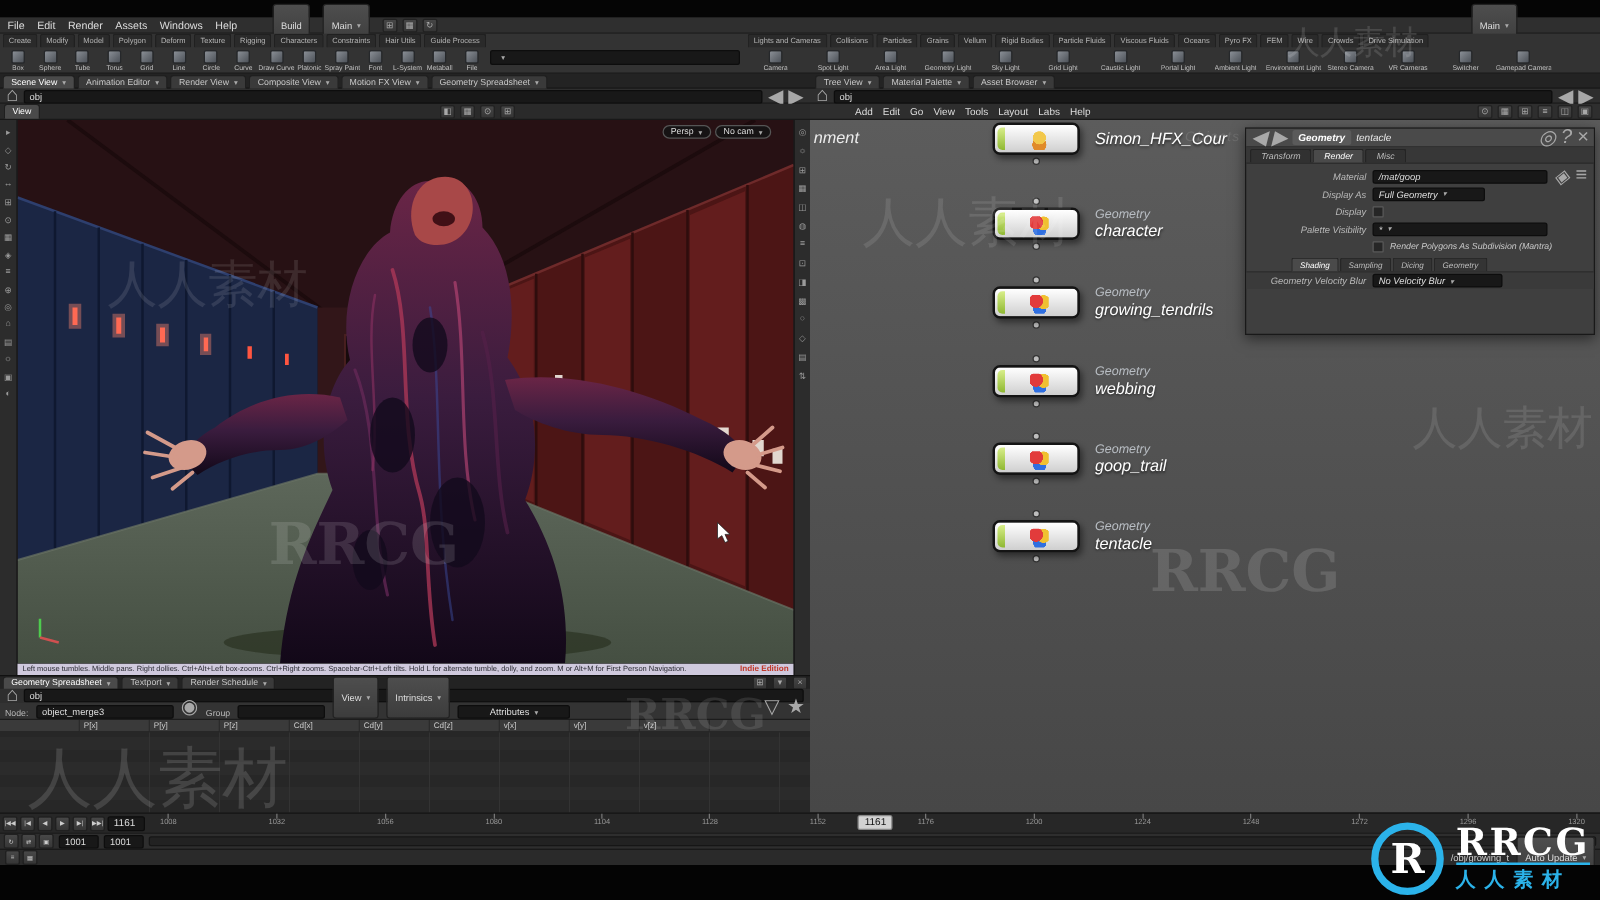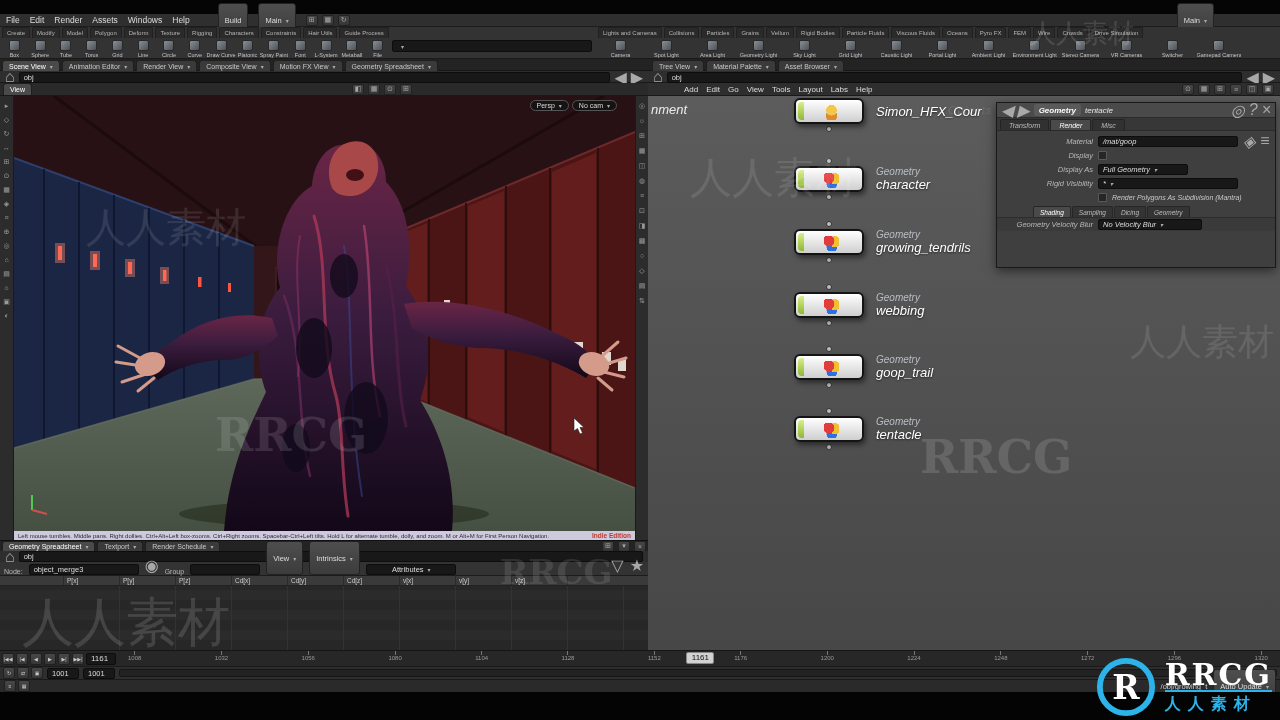--- a/index.html
+++ b/index.html
@@ -777,31 +777,31 @@
         </div>
       <div class="prow" style="margin-top:3px;">
         <span class="plabel">Material</span>
         <span class="field" style="width:140px;">
             <span>/mat/goop</span>
           </span>
         <span class="icon">◈</span>
         <span class="icon">≡</span>
       </div>
       <div class="prow">
-        <span class="plabel">Display</span>
-        <span class="checkbox"></span>
-      </div>
-      <div class="prow">
         <span class="plabel">Display As</span>
         <span class="field combo" style="width:90px;">
             <span>Full Geometry</span>
           </span>
       </div>
       <div class="prow">
-        <span class="plabel">Rigid Visibility</span>
+        <span class="plabel">Display</span>
+        <span class="checkbox"></span>
+      </div>
+      <div class="prow">
+        <span class="plabel">Palette Visibility</span>
         <span class="field combo" style="width:140px;">
             <span>*</span>
           </span>
       </div>
       <div class="prow">
         <span class="plabel"></span>
         <span class="checkbox"></span>
         <span style="font-size:7px;color:#c8c8c8;">Render Polygons As Subdivision (Mantra)</span>
       </div>
       <div class="sub-tabs">

